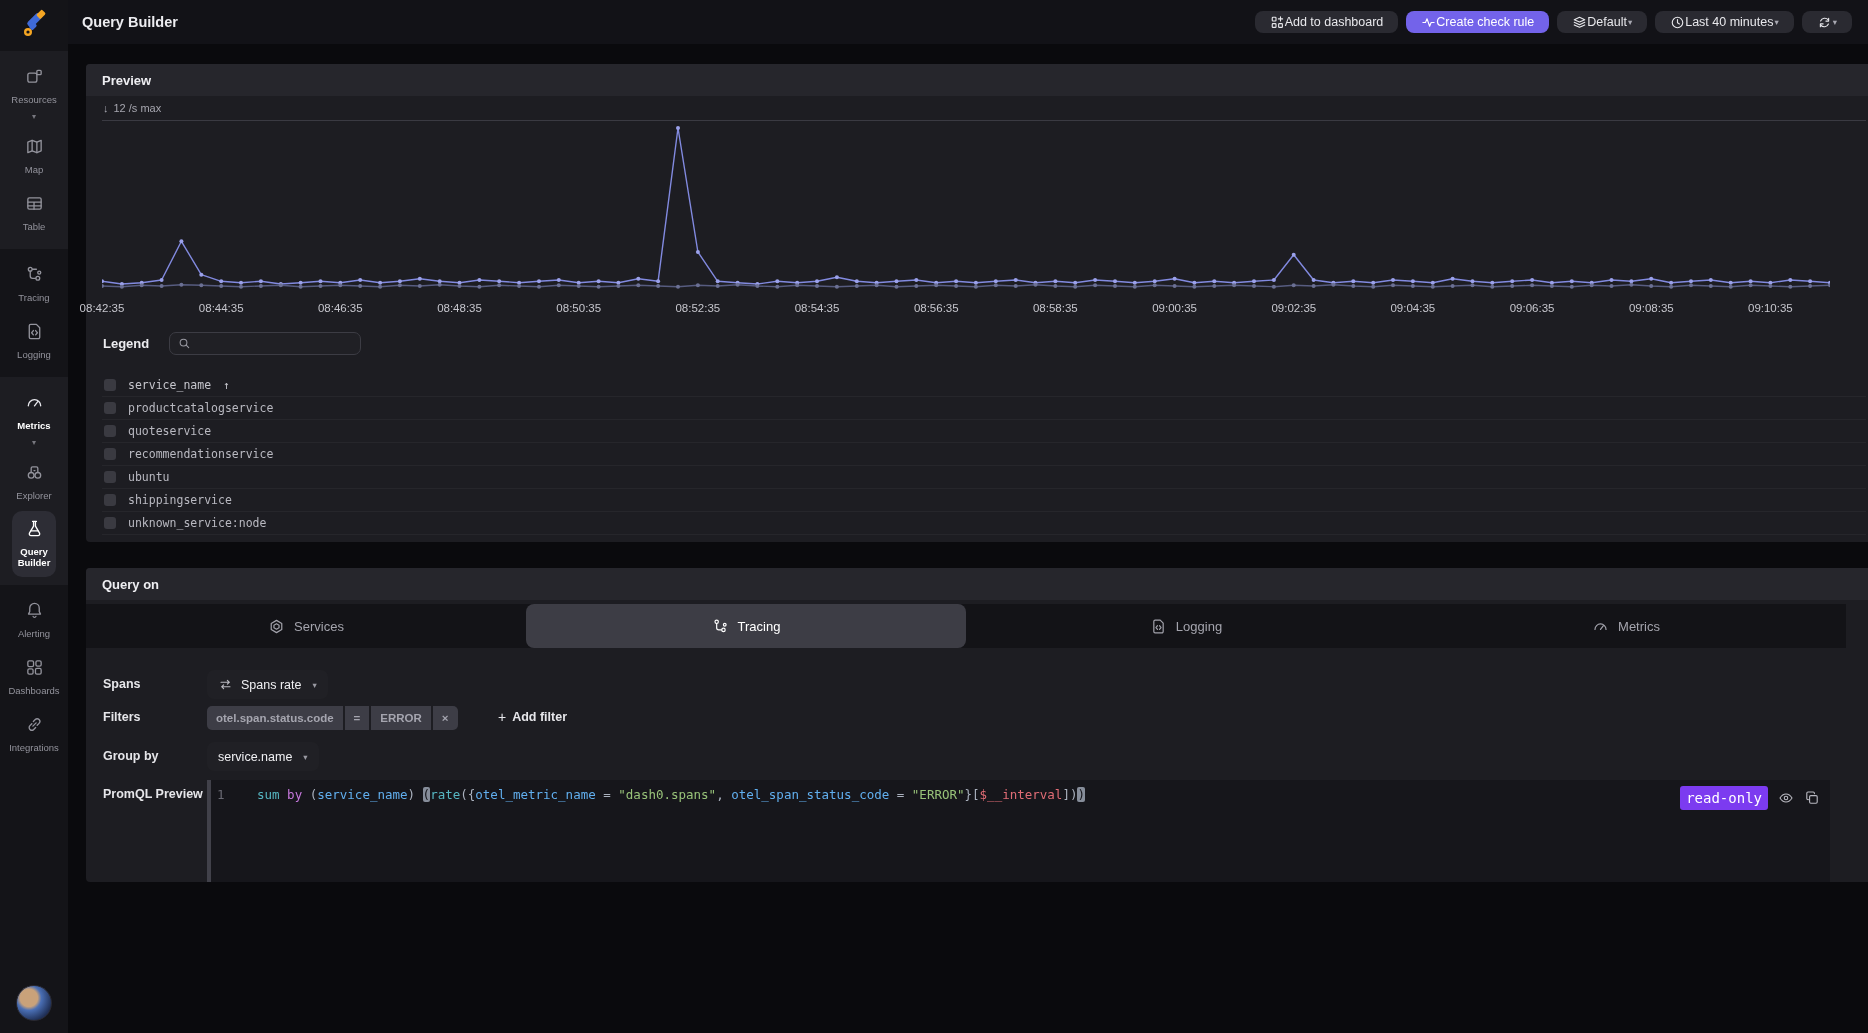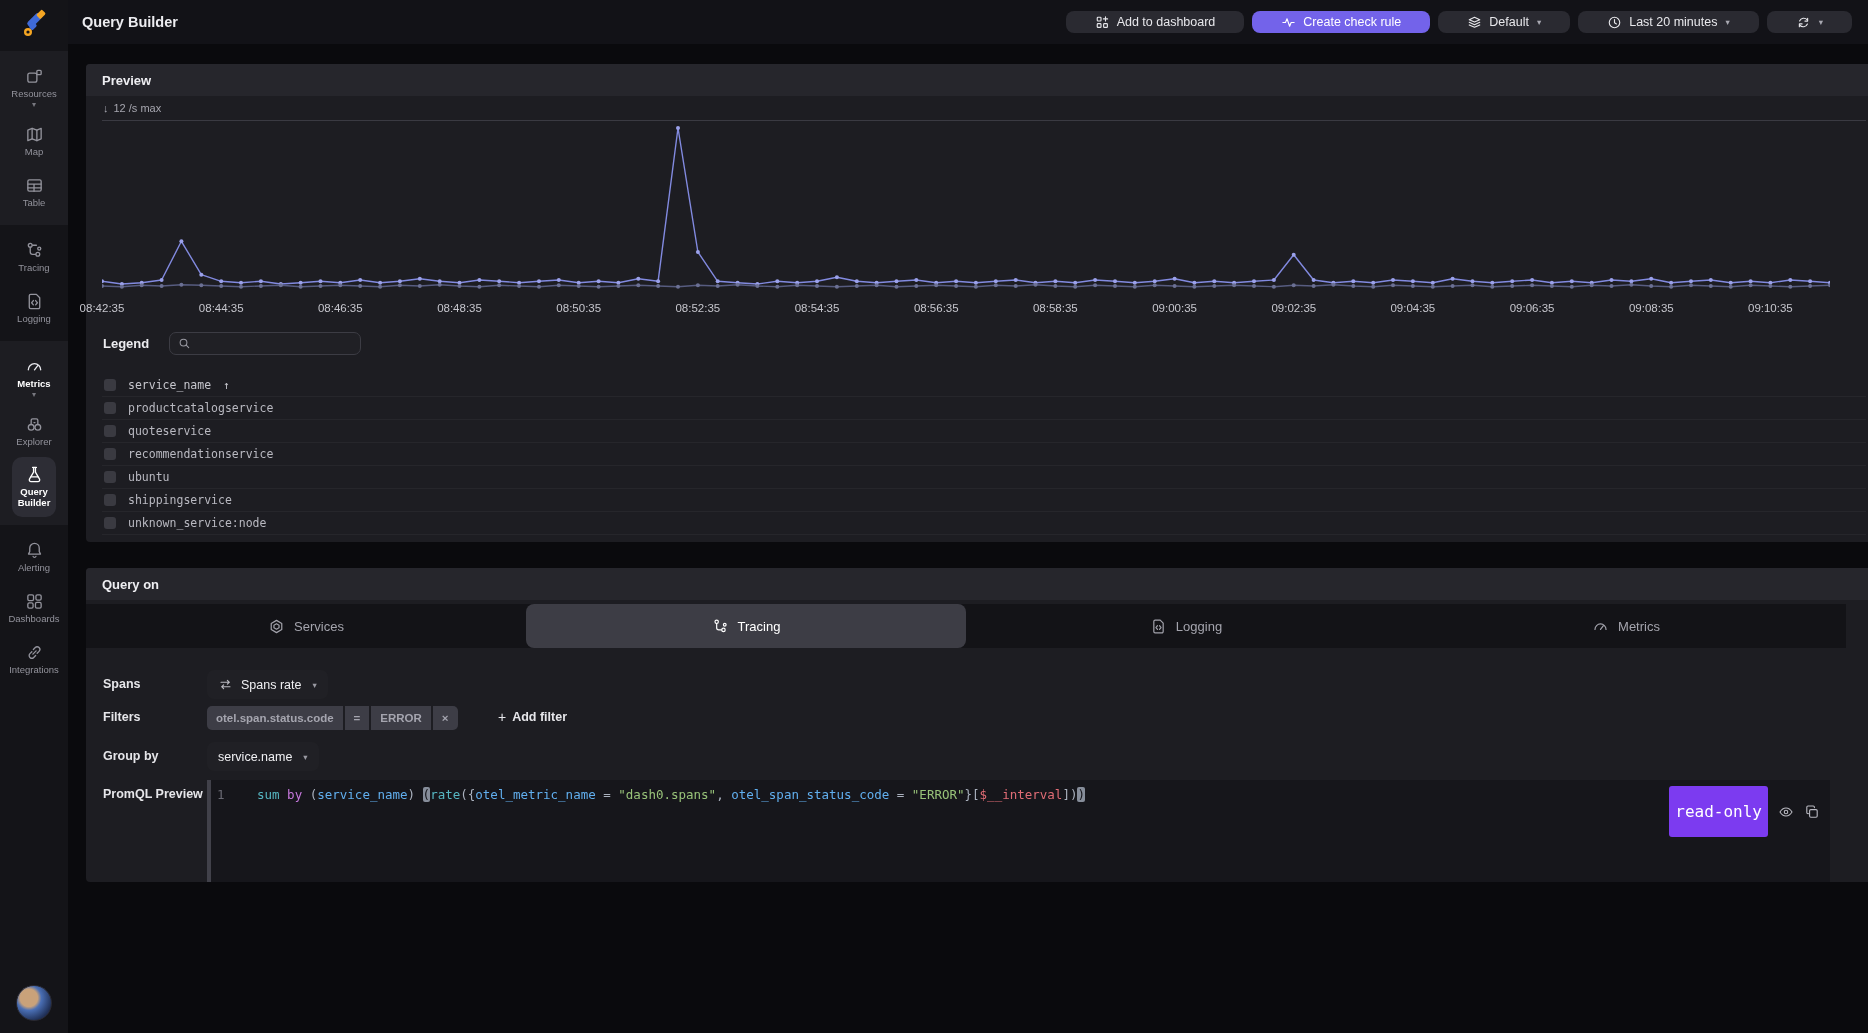--- a/index.html
+++ b/index.html
@@ -5,40 +5,40 @@
   * { margin:0; padding:0; box-sizing:border-box; }
   html,body { width:1868px; height:1033px; background:#0a0a0d; overflow:hidden;
     font-family:"Liberation Sans", sans-serif; color:#ececf0; }
   .app { position:relative; width:1868px; height:1033px; }
 
   
   .sidebar { position:absolute; left:0; top:0; width:68px; height:1033px; background:#141418; z-index:5; }
   .logo { width:34px; height:34px; margin:7px auto 10px auto; position:relative; }
   .nav-group { padding:6px 0; }
   .nav-group.lit { background:#1d1d22; }
-  .nav-item { display:flex; flex-direction:column; align-items:center; gap:3px;
+  .nav-item { display:flex; flex-direction:column; align-items:center; gap:9px;
     padding:8px 2px; margin:2px 12px; border-radius:10px; color:#93939c; cursor:pointer; }
   .nav-item svg { width:19px; height:19px; stroke:currentColor; fill:none; stroke-width:1.4;
     stroke-linecap:round; stroke-linejoin:round; }
   .nav-label { font-size:9.5px; text-align:center; line-height:1.15; }
   .nav-caret { font-size:8px; line-height:4px; color:#77777f; }
   .nav-item.section { color:#e9e9ee; }
   .nav-item.section .nav-label { font-weight:700; color:#fff; }
   .nav-item.active { background:#2d2d35; color:#fff; }
   .nav-item.active .nav-label { color:#fff; font-weight:700; }
   .avatar { position:absolute; bottom:12px; left:16px; width:36px; height:36px; border-radius:50%;
     background:radial-gradient(circle at 35% 35%, #c9a27a 0 28%, #4a6fb5 40%, #1f2f55 75%, #3b4fd8 100%);
     border:1px solid #2a2a33; }
 
   
   .topbar { position:absolute; left:68px; top:0; width:1800px; height:44px; background:#121217;
     display:flex; align-items:center; }
   .page-title { font-size:14.5px; font-weight:700; margin-left:14px; }
   .topbar-right { margin-left:auto; display:flex; align-items:center; gap:8px; padding-right:16px; }
-  .tbtn { display:flex; align-items:center; gap:7px; height:22px; padding:0 29px; border-radius:8px;
+  .tbtn { display:flex; align-items:center; height:22px; padding:0 15px; border-radius:8px;
     background:#2a2a31; color:#e8e8ec; font-size:12.5px; cursor:pointer; white-space:nowrap; }
   .tbtn svg { width:15px; height:15px; stroke:currentColor; fill:none; stroke-width:1.5;
     stroke-linecap:round; stroke-linejoin:round; }
   .tbtn .caret { font-size:8.5px; color:#a9a9b2; margin-left:1px; }
   .tbtn.primary { background:#7363ea; color:#fff; }
 
   
   .panel { position:absolute; left:86px; width:1796px; background:#1d1d22; border-radius:4px; }
   .panel-header { height:32px; background:#26262c; display:flex; align-items:center;
     padding:0 16px; font-size:13px; font-weight:700; color:#eeeef2; border-radius:4px 4px 0 0; }
@@ -89,21 +89,21 @@
   
   .editor { position:absolute; left:121px; top:212px; width:1623px; height:102px; background:#16161b;
     font-family:"DejaVu Sans Mono",monospace; font-size:12.5px; }
   .editor .leftbar { position:absolute; left:0; top:0; width:4px; height:100%; background:#41414a; }
   .editor .gutter { position:absolute; left:10px; top:7px; color:#6a6a74; }
   .code-line { position:absolute; left:30px; top:7px; white-space:pre;margin-left:20px; }
   .c-pl { color:#abb2bf; } .c-fn { color:#56b6c2; } .c-kw { color:#c678dd; }
   .c-var { color:#61afef; } .c-str { color:#98c379; } .c-int { color:#e06c75; }
   .c-bm { background:#868d9a; color:#15151a; border-radius:2px; }
   .editor-actions { position:absolute; right:10px; top:6px; display:flex; align-items:center; gap:10px; }
-  .ro-badge { background:#7c3bf0; color:#fff; font-size:16px; padding:16px 6px; border-radius:3px;
+  .ro-badge { background:#7c3bf0; color:#fff; font-size:14px; padding:4px 6px; border-radius:3px;
     font-family:"DejaVu Sans Mono",monospace; }
   .editor-actions svg { width:16px; height:16px; stroke:#b9b9c1; fill:none; stroke-width:1.4;
     stroke-linecap:round; stroke-linejoin:round; cursor:pointer; }
 </style>
 </head>
 <body>
 
 <div class="app">
 
   <aside class="sidebar">
@@ -243,21 +243,21 @@
             <path d="M3 13.2l7 3.2 7-3.2"></path>
           </svg>
         <span>Default</span>
         <span class="caret">▾</span>
       </div>
       <div class="tbtn">
         <svg viewBox="0 0 20 20">
             <circle cx="10" cy="10" r="7"></circle>
             <path d="M10 6v4.3l2.6 1.6"></path>
           </svg>
-        <span>Last 20 minutes</span>
+        <span>Last 40 minutes</span>
         <span class="caret">▾</span>
       </div>
       <div class="tbtn">
         <svg viewBox="0 0 20 20">
             <path d="M15.5 4.5v3.6h-3.6"></path>
             <path d="M4.5 15.5v-3.6h3.6"></path>
             <path d="M4.8 8A6 6 0 0 1 15 6.5M15.2 12A6 6 0 0 1 5 13.5"></path>
           </svg>
         <span class="caret">▾</span>
       </div>

